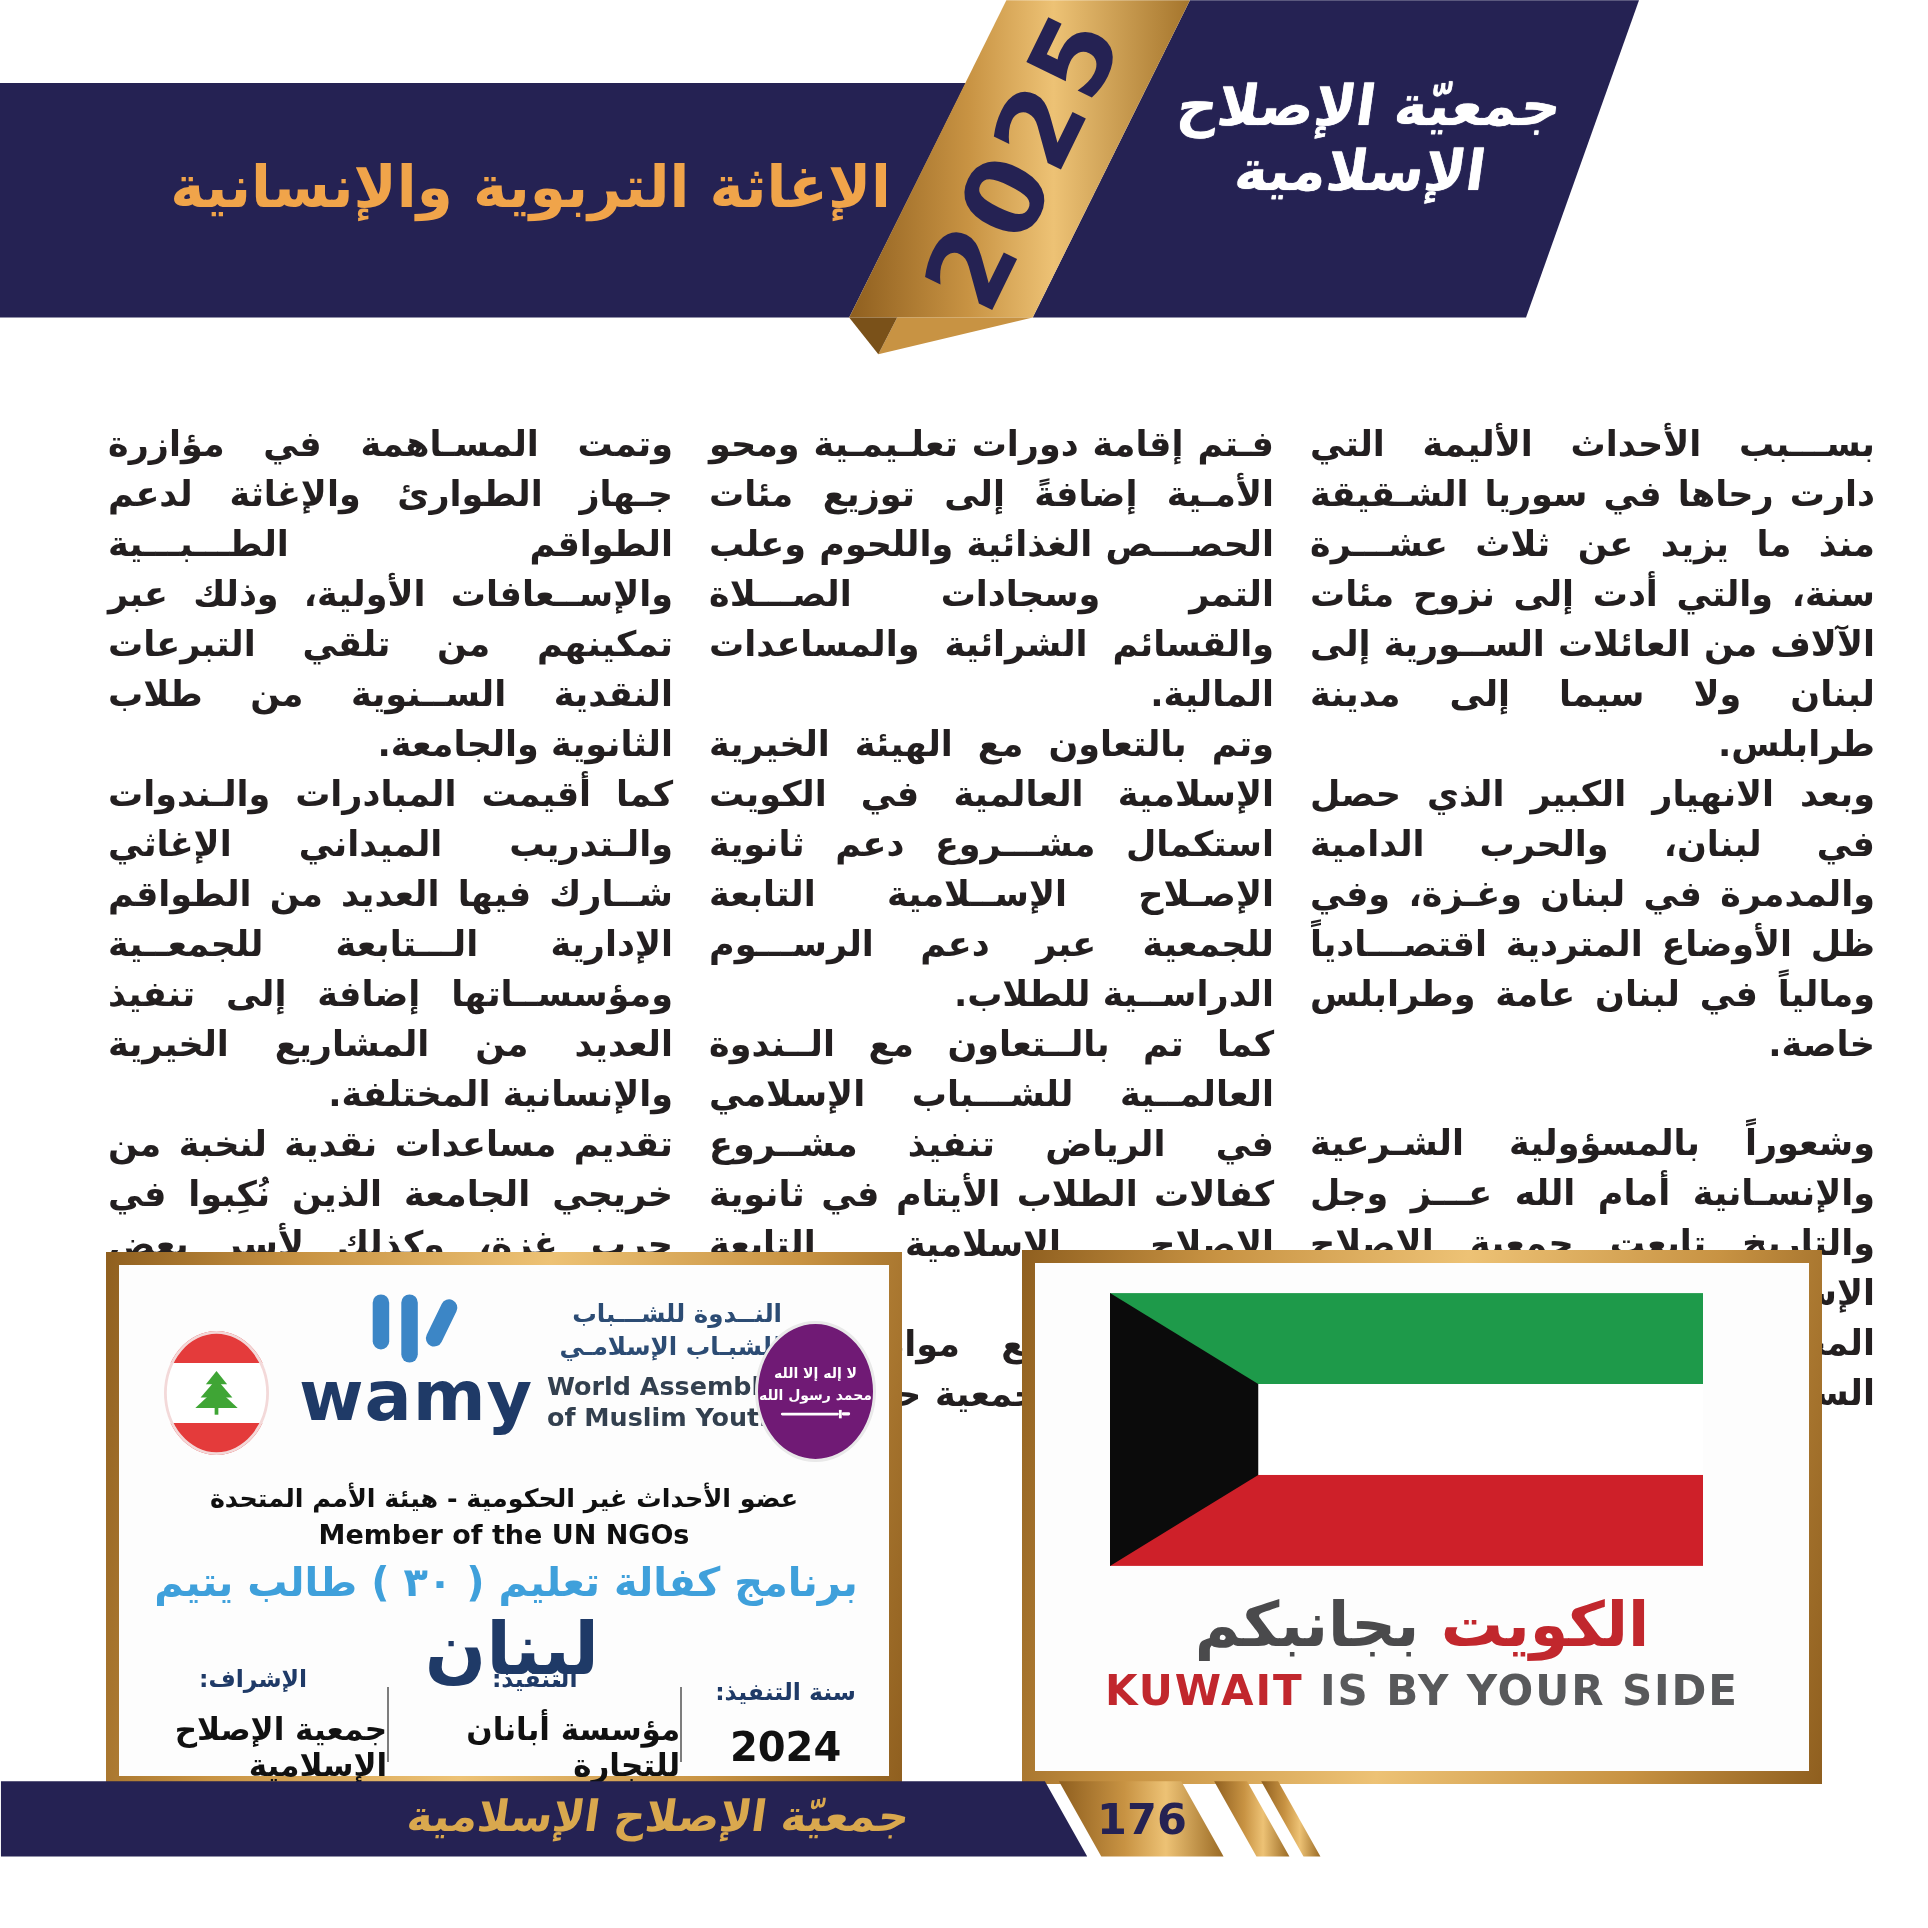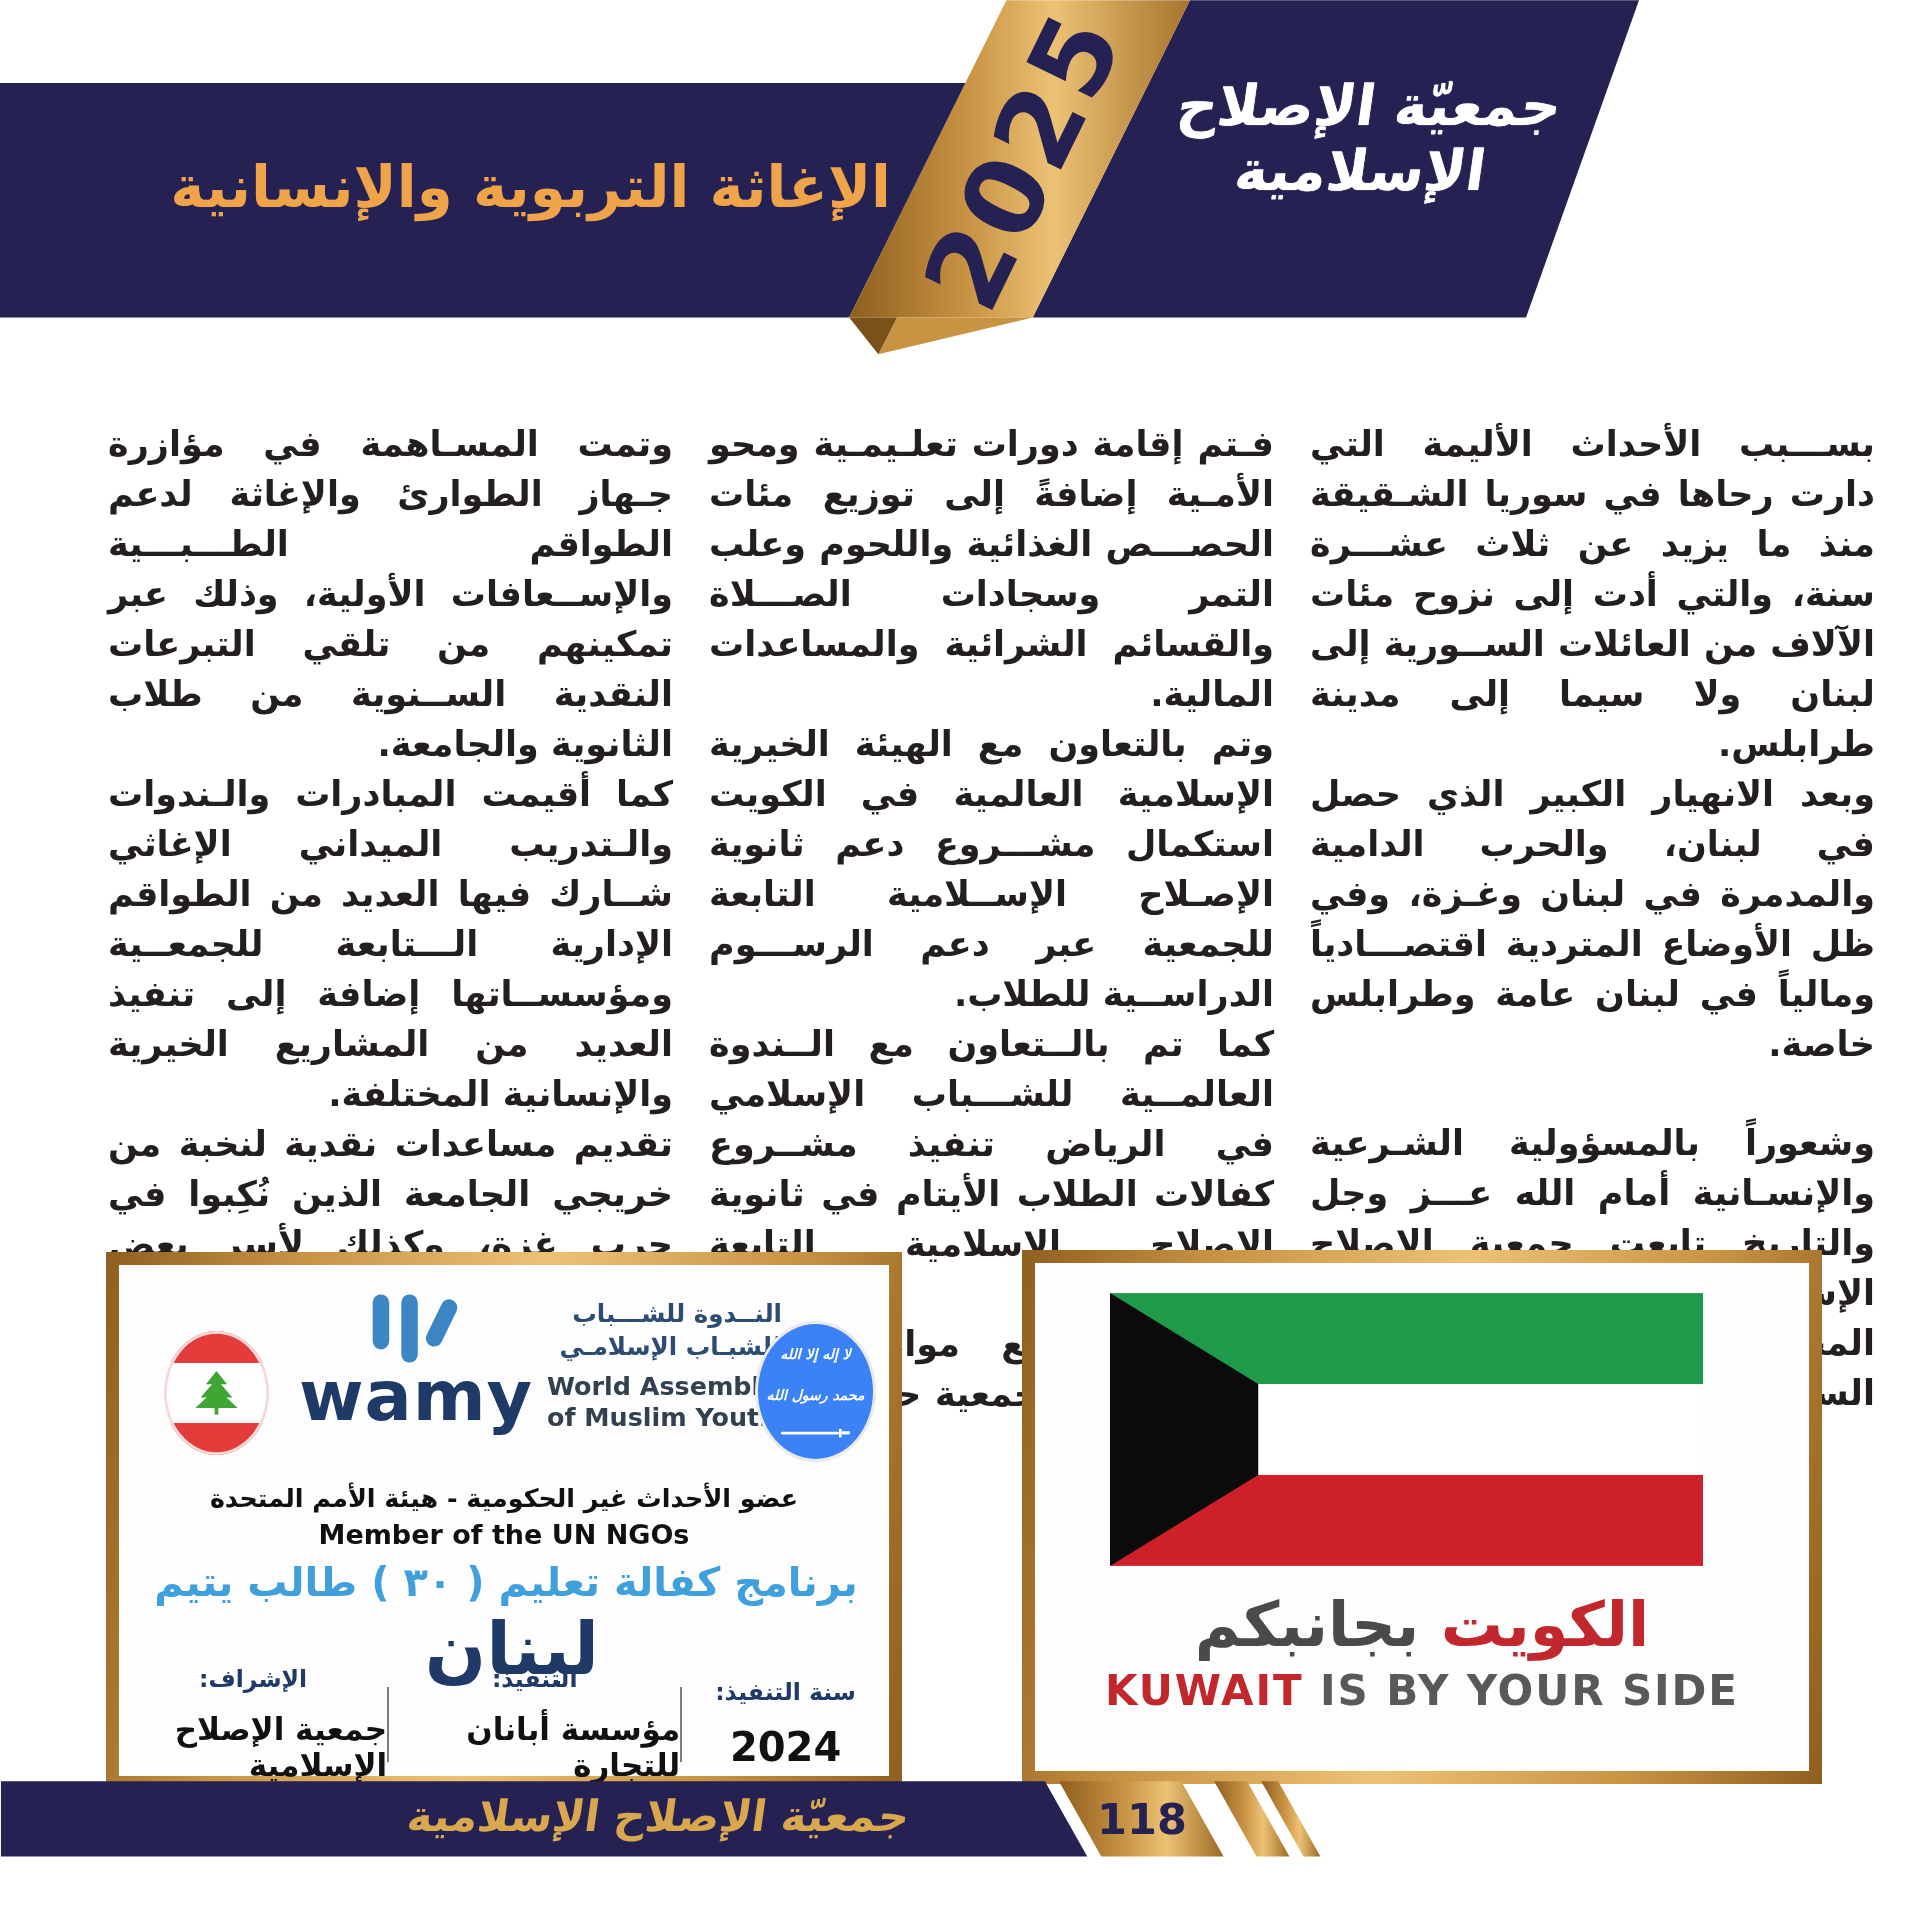--- a/index.html
+++ b/index.html
@@ -37,22 +37,22 @@
     background:linear-gradient(180deg,#E43B3B 0 26%,#ffffff 26% 74%,#E43B3B 74% 100%);
     box-shadow:inset 0 0 0 2.8px #f3d9d9;display:flex;align-items:center;justify-content:center;}
   .wamy-mark{position:absolute;left:240px;top:24.5px;}
   .wamy-word{position:absolute;left:165px;top:96px;width:264px;text-align:center;
     font-size:70px;font-weight:bold;color:#1F3A67;line-height:1;letter-spacing:0.9px;}
   .name-block{position:absolute;left:428px;top:32px;width:235px;}
   .name-ar{font-size:24.5px;font-weight:bold;color:#2C4C74;direction:rtl;text-align:right;line-height:1.35;}
   .name-en{font-size:25.4px;font-weight:bold;color:#33404F;text-align:left;line-height:1.25;}
   .name-en.first{margin-top:7.5px;}
   .saudi-flag{position:absolute;right:13px;top:56px;width:121px;height:141px;border-radius:50%;
-    background:#3b82f6;border:3.8px solid #E9E9E9;box-sizing:border-box;color:#fff;
-    display:flex;flex-direction:column;align-items:center;justify-content:center;gap:23px;font-style:italic;}
+    background:#701a75;border:3.8px solid #E9E9E9;box-sizing:border-box;color:#fff;
+    display:flex;flex-direction:column;align-items:center;justify-content:center;gap:4px;}
   .shahada{font-size:14px;font-weight:bold;direction:rtl;text-align:center;line-height:1.3;}
   .membership-ar{position:absolute;left:0;right:0;top:218px;text-align:center;
     font-size:25.4px;font-weight:bold;color:#101010;direction:rtl;}
   .membership-en{position:absolute;left:0;right:0;top:254px;text-align:center;
     font-size:27px;font-weight:bold;color:#101010;}
   .program-title{position:absolute;left:4px;right:0;top:294px;text-align:center;
     font-size:40px;font-weight:bold;color:#3FA0DB;direction:rtl;}
   .country-title{position:absolute;left:16px;right:0;top:347px;text-align:center;
     font-size:72px;font-weight:bold;color:#1F3A67;line-height:1.05;}
   .info-row{position:absolute;left:0;right:0;bottom:7.5px;height:89px;display:flex;direction:rtl;
@@ -218,16 +218,16 @@
         <stop offset="0.65" stop-color="#EDC275"></stop>
           <stop offset="1" stop-color="#9A6A24"></stop>
       </linearGradient>
     </defs>
     <polygon points="0,12 1110,12 1155,92 0,92" fill="#252253"></polygon>
     <polygon points="1125,12 1255,12 1300,92 1170,92" fill="url(#goldFooter)"></polygon>
     <polygon points="1290,12 1325,12 1370,92 1335,92" fill="url(#goldFooter)"></polygon>
     <polygon points="1340,12 1358,12 1403,92 1385,92" fill="url(#goldFooter)"></polygon>
   </svg>
   <div class="footer-org-logo">جمعيّة الإصلاح الإسلامية</div>
-  <div class="page-number">118</div>
+  <div class="page-number">176</div>
 
 </div>
 
 
 </body></html>

